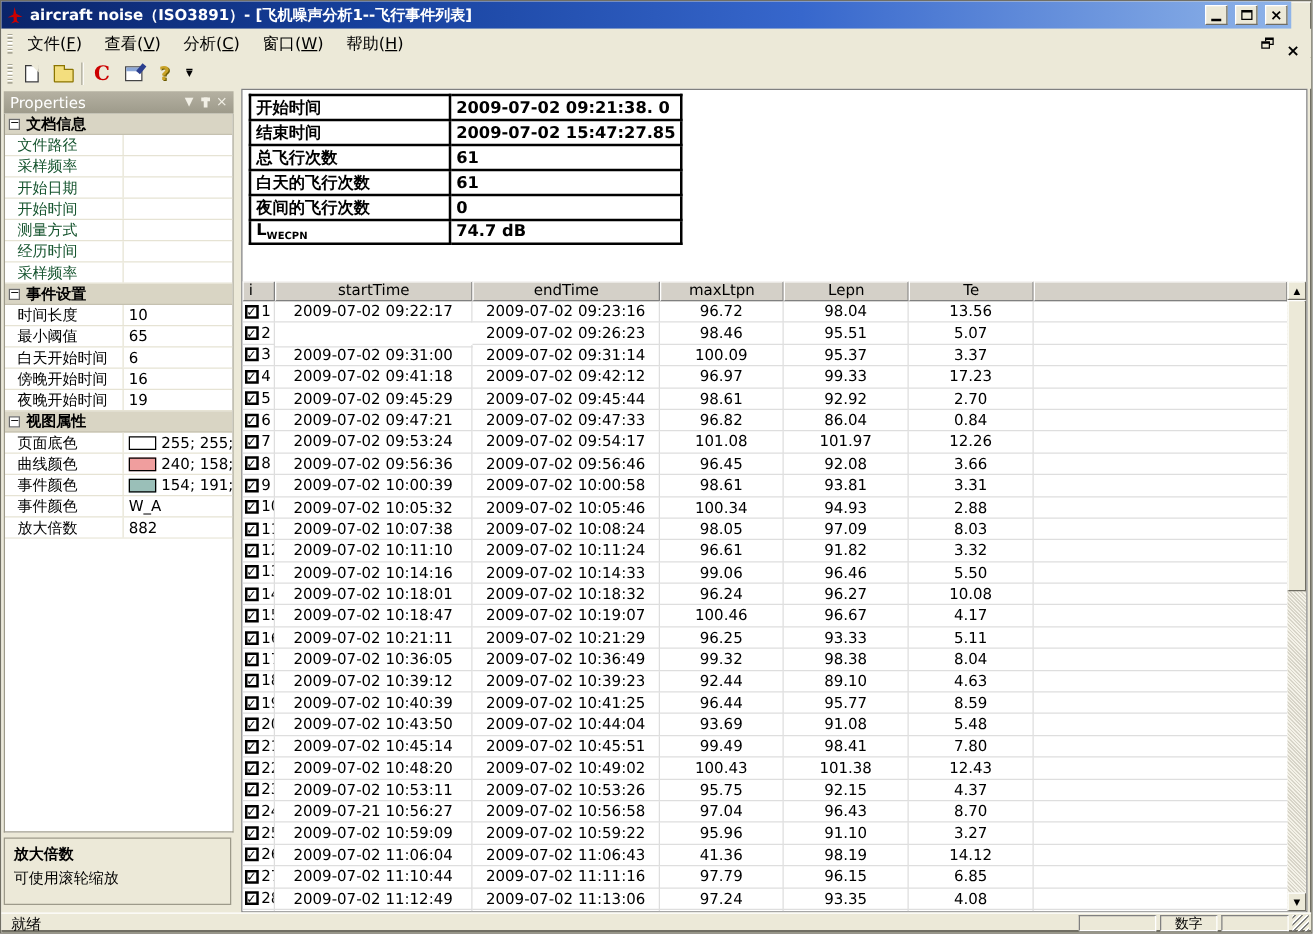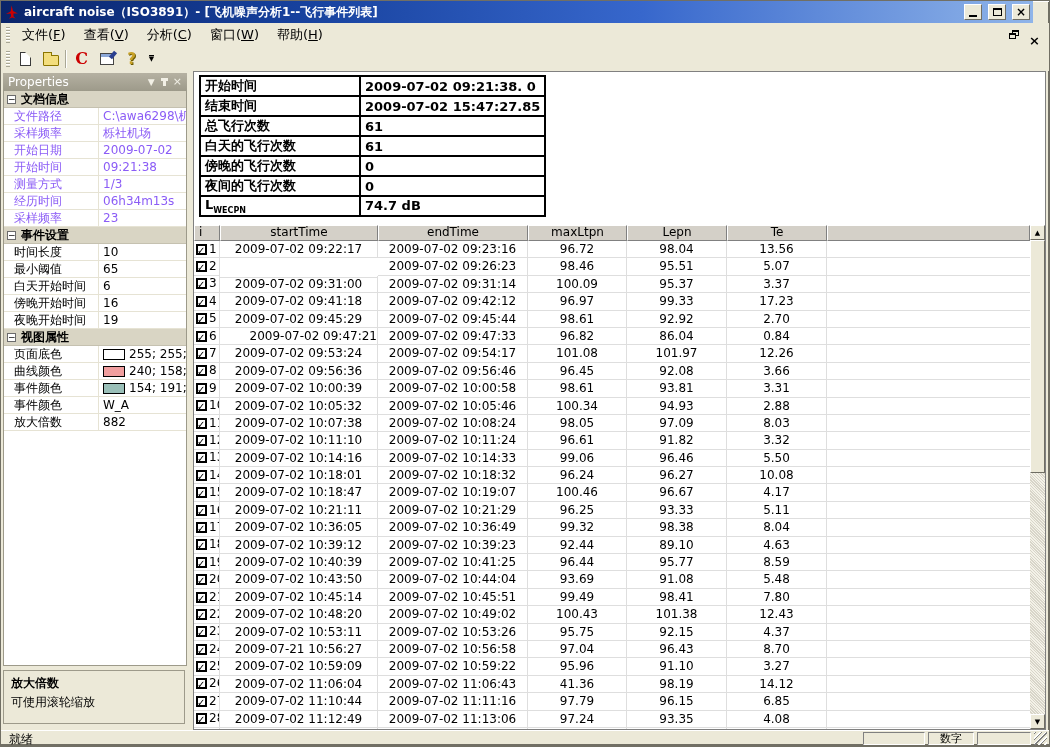--- a/index.html
+++ b/index.html
@@ -73,21 +73,21 @@
   .ph-icon { color:#F2F0E6; font-size:9px; margin-left:7px; line-height:18px; }
   .pin { width:3px; height:8px; background:#F2F0E6; position:relative; margin-left:8px; }
   .pin:before { content:""; position:absolute; top:0; left:-2px; width:7px; height:3px; background:#F2F0E6; }
   .prop-body { flex:1; display:flex; flex-direction:column; background:#fff; border:1px solid #9D9A8A; border-top:none; overflow:hidden; }
   .prop-row { display:flex; height:17px; line-height:16px; font-size:12px; border-bottom:1px solid #E6E3D4; white-space:nowrap; }
   .prop-row.section { background:#D9D5C4; font-weight:bold; align-items:center; border-bottom:1px solid #C5C1B0; }
   .collapse-box { width:9px; height:9px; border:1px solid #6b6b6b; background:#fff; font-size:9px; line-height:7px; text-align:center; margin:0 5px 0 3px; font-weight:normal; }
   .sec-title { font-size:12px; }
   .prop-label { width:95px; padding-left:10px; border-right:1px solid #E6E3D4; overflow:hidden; }
   .prop-value { flex:1; padding-left:4px; overflow:hidden; display:flex; align-items:center; }
-  .prop-row.muted { color:#8b5cf6; }
+  .prop-row.muted { color:#14532d;flex-direction:column; }
   .swatch { display:inline-block; width:22px; height:11px; border:1px solid #000; margin-right:4px; flex:0 0 auto; }
   .prop-filler { flex:1; background:#fff; }
   .desc-box { height:54px; margin-top:4px; margin-right:2px; border:1px solid #9D9A8A; background:#ECE9D8; padding:4px 7px; font-size:12px; }
   .desc-box .dt { font-weight:bold; margin-bottom:2px; }
   
   .content { flex:1; position:relative; background:#fff; border:1px solid #808080; border-right:1px solid #808080; margin-right:3px; overflow:hidden; }
   
   .summary { position:absolute; top:3px; left:5px; border-collapse:collapse; }
   .summary td { border:2px solid #000; font-size:13px; font-weight:bold; height:18px; padding:0 4px; background:#fff; white-space:nowrap; }
   .summary td.lab { width:160px; }
@@ -306,24 +306,20 @@
             </tr>
             <tr>
               <td class="lab">总飞行次数</td>
               <td class="val">61</td>
             </tr>
             <tr>
               <td class="lab">白天的飞行次数</td>
               <td class="val">61</td>
             </tr>
             <tr>
-              <td class="lab">傍晚的飞行次数</td>
-              <td class="val">0</td>
-            </tr>
-            <tr>
               <td class="lab">夜间的飞行次数</td>
               <td class="val">0</td>
             </tr>
             <tr>
               <td class="lab">L<sub>WECPN</sub></td>
               <td class="val">74.7 dB</td>
             </tr>
           </tbody>
         </table>
 
@@ -396,21 +392,21 @@
               <div class="td" style="width: 99px;">98.61</div>
               <div class="td" style="width: 100px;">92.92</div>
               <div class="td" style="width: 100px;">2.70</div>
               <div class="td fill"></div>
             </div>
             <div class="tr">
               <div class="td icell" style="width: 26px;">
                 <span class="cbx"></span>
                 <span>6</span>
               </div>
-              <div class="td" style="width: 158px; text-align: right;">2009-07-02 09:47:21</div>
+              <div class="td" style="width: 158px;">2009-07-02 09:47:21</div>
               <div class="td" style="width: 150px;">2009-07-02 09:47:33</div>
               <div class="td" style="width: 99px;">96.82</div>
               <div class="td" style="width: 100px;">86.04</div>
               <div class="td" style="width: 100px;">0.84</div>
               <div class="td fill"></div>
             </div>
             <div class="tr">
               <div class="td icell" style="width: 26px;">
                 <span class="cbx"></span>
                 <span>7</span>

